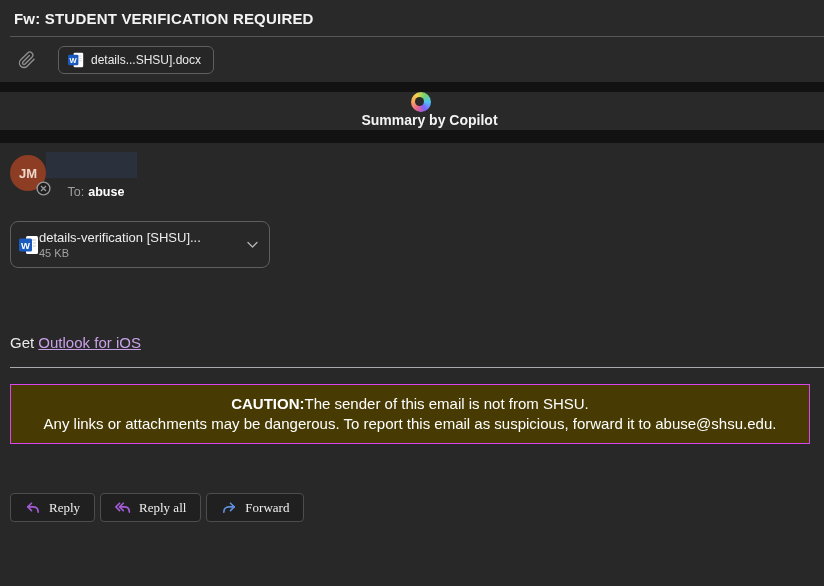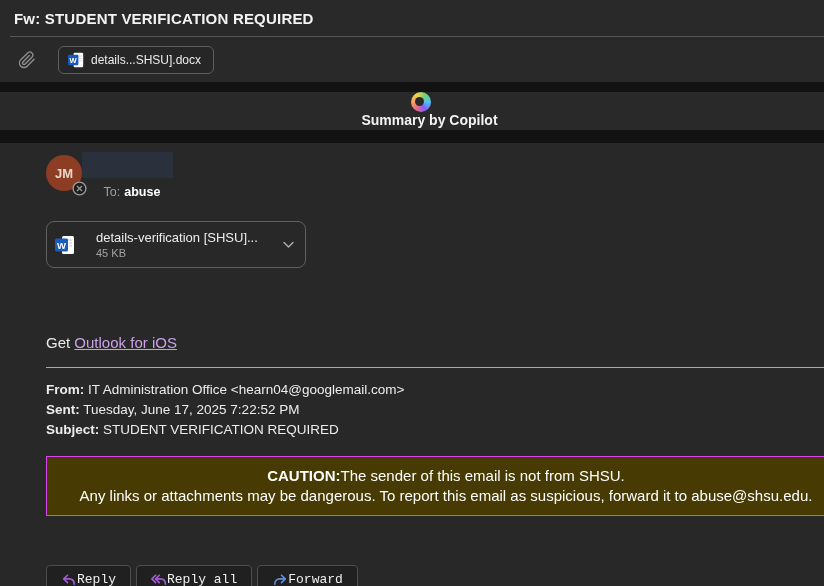--- a/index.html
+++ b/index.html
@@ -21,56 +21,56 @@
   .band2 { height:13px; background:#121212; }
 
   
   .copilot { background:#292929; height:38px; display:flex; align-items:center; padding-left:18px; cursor:pointer;flex-direction:column; }
   .copilot-ico { width:20px; height:20px; border-radius:50%;
      background: conic-gradient(from 210deg, #e8638d, #f7a35c, #f3d24c, #6fd36f, #4fc3f7, #7b61ff, #e8638d); position:relative; }
   .copilot-ico::after { content:""; position:absolute; left:4px; top:5px; width:9px; height:9px; border-radius:50%; background:#292929; }
   .copilot-label { color:#f3f3f3; font-size:14px; font-weight:bold; margin-left:17px; }
 
   
-  .content { background:#282828; height:443px; position:relative;padding-left:36px; }
+  .content { background:#282828; height:443px; position:relative; }
 
   .sender-row { display:flex; padding:12px 0 0 10px; }
   .avatar-wrap { position:relative; width:36px; height:36px; flex:none; }
   .avatar { width:36px; height:36px; border-radius:50%; background:#8c3d24; color:#eed6c8;
             font-size:13px; font-weight:bold; display:flex; align-items:center; justify-content:center; cursor:pointer; }
   .badge { position:absolute; right:-5px; bottom:-5px; width:15px; height:15px; display:inline-flex; }
   .sender-meta { margin-left:0; }
   .redacted { width:91px; height:26px; background:#2a303c; margin-top:-3px; }
   .to-line { margin:7px 0 0 9px; font-size:12.5px;text-align:center; }
   .to-label { color:#9f9f9f; }
   .to-value { color:#ffffff; font-weight:bold; margin-left:4px; cursor:pointer; }
 
   .card { margin:22px 0 0 10px; width:260px; height:47px; border:1px solid #5f5f5f; border-radius:8px;
           display:flex; align-items:center; padding:0 10px 0 8px; cursor:pointer; background:#282828; }
   .card .word-ico { width:20px; height:20px; flex:none; }
-  .card-text { margin-left:21px; flex:1; min-width:0; }
+  .card-text { margin-left:0; flex:1; min-width:0; }
   .card-name { color:#ececec; font-size:13px; white-space:nowrap; overflow:hidden; }
   .card-size { color:#a2a2a2; font-size:11px; margin-top:2px; }
   .chevron { width:13px; height:13px; display:inline-flex; flex:none; }
 
   .get-line { margin:66px 0 16px 10px; font-size:15px; color:#eaeaea; }
   .ios-link { color:#c9a0e8; text-decoration:underline; cursor:pointer; }
 
   .body-divider { height:1px; background:#a8a8ad; margin:9px 0 0 10px; }
 
   .hdrs { margin:12px 0 0 10px; font-size:13.5px; line-height:20px; color:#ececec; }
   .hdrs b { font-weight:bold; }
 
   .caution { margin:16px 10px 0 10px; width:800px; background:#473a02; border:1px solid #d946ef;
              text-align:center; color:#ffffff; font-size:15px; line-height:20px; padding:9px 6px; }
 
   .actions { display:flex; gap:5px; margin:49px 0 0 10px; }
-  .act-btn { display:flex; align-items:center; gap:0; height:29px; padding:0 14px;
+  .act-btn { display:flex; align-items:center; gap:8px; height:29px; padding:0 14px;
              background:#202020; border:1px solid #4d4d4d; border-radius:4px;
-             color:#efefef; font-size:13px; font-family:Liberation Mono, monospace; cursor:pointer; }
+             color:#efefef; font-size:13px; font-family:Liberation Serif, serif; cursor:pointer; }
   .act-ico { width:16px; height:16px; display:inline-flex; }
 </style>
 </head>
 <body>
 
 <div class="page">
 
   <header class="top">
     <div class="subject-title">Fw: STUDENT VERIFICATION REQUIRED</div>
     <div class="hdr-divider"></div>
@@ -144,25 +144,20 @@
         <svg viewBox="0 0 13 13" fill="none" stroke="#b0b0b0" stroke-width="1.4" stroke-linecap="round" stroke-linejoin="round">
           <path d="M2 4.5l4.5 4.5L11 4.5"></path>
         </svg>
       </span>
     </div>
 
     <p class="get-line"><span>Get </span><a class="ios-link">Outlook for iOS</a></p>
 
     <div class="body-divider"></div>
 
-    <div class="hdrs">
-      <div><b>From:</b><span> IT Administration Office &lt;hearn04@googlemail.com&gt;</span></div>
-      <div><b>Sent:</b><span> Tuesday, June 17, 2025 7:22:52 PM</span></div>
-      <div><b>Subject:</b><span> STUDENT VERIFICATION REQUIRED</span></div>
-    </div>
 
     <div class="caution">
       <div><b>CAUTION:</b><span>The sender of this email is not from SHSU.</span></div>
       <div>Any links or attachments may be dangerous. To report this email as suspicious, forward it to abuse@shsu.edu.</div>
     </div>
 
     <div class="actions">
       <button class="act-btn">
         <span class="act-ico">
           <svg viewBox="0 0 16 16" fill="none" stroke="#a35bd6" stroke-width="1.6" stroke-linecap="round" stroke-linejoin="round">

